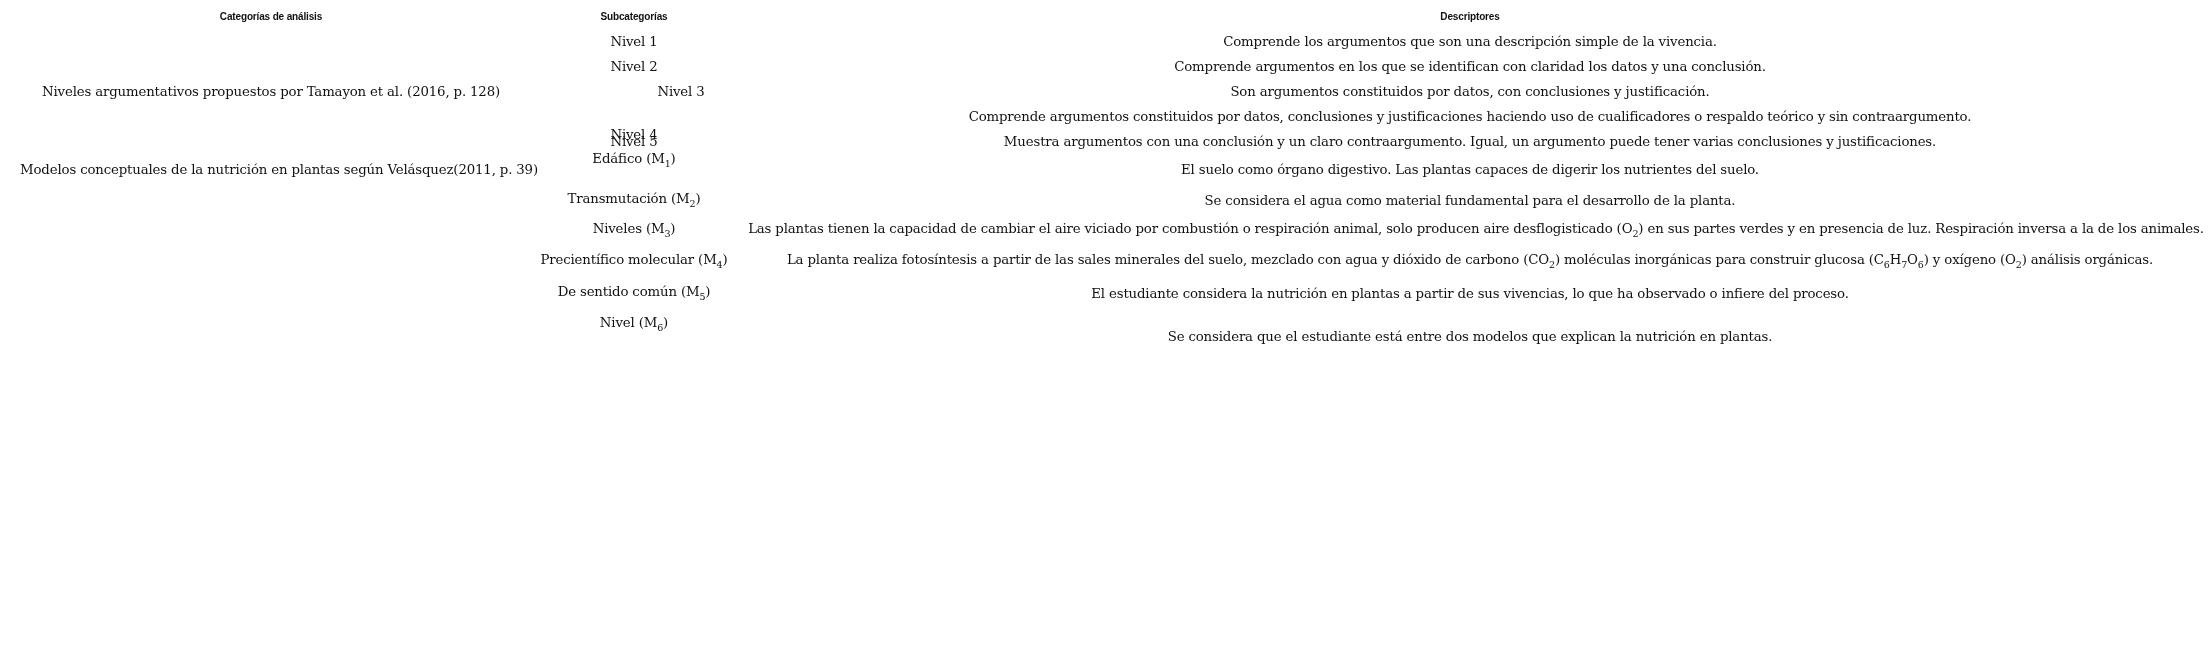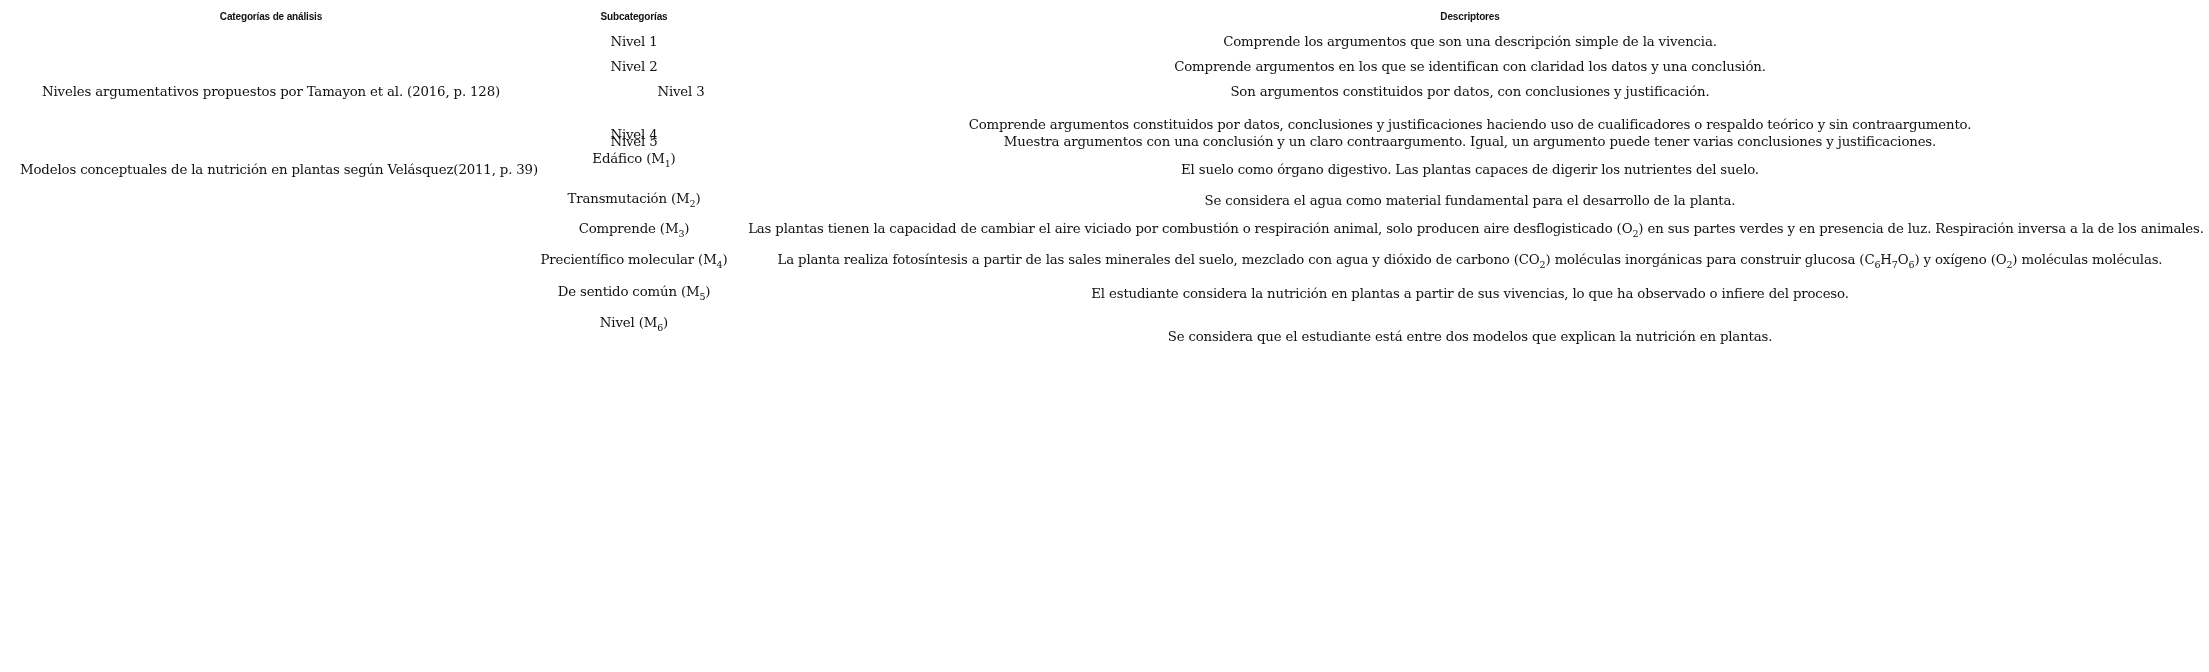--- a/index.html
+++ b/index.html
@@ -33,44 +33,44 @@
 <div class="cell" style="left:634px; top:42px;">Nivel 1</div>
 <div class="cell" style="left:1470px; top:42px;">Comprende los argumentos que son una descripción simple de la vivencia.</div>
 
 <div class="cell" style="left:634px; top:67px;">Nivel 2</div>
 <div class="cell" style="left:1470px; top:67px;">Comprende argumentos en los que se identifican con claridad los datos y una conclusión.</div>
 
 <div class="cell" style="left:634px; top:92px;margin-left:47px;">Nivel 3</div>
 <div class="cell" style="left:1470px; top:92px;">Son argumentos constituidos por datos, con conclusiones y justificación.</div>
 
 <div class="cell" style="left:634px; top:135px;">Nivel 4</div>
-<div class="cell" style="left:1470px; top:117px;margin-top:8px;">Comprende argumentos constituidos por datos, conclusiones y justificaciones haciendo uso de cualificadores o respaldo teórico y sin contraargumento.</div>
+<div class="cell" style="left:1470px; top:117px;">Comprende argumentos constituidos por datos, conclusiones y justificaciones haciendo uso de cualificadores o respaldo teórico y sin contraargumento.</div>
 
 <div class="cell" style="left:634px; top:142px;">Nivel 5</div>
 <div class="cell" style="left:1470px; top:142px;">Muestra argumentos con una conclusión y un claro contraargumento. Igual, un argumento puede tener varias conclusiones y justificaciones.</div>
 
 <div class="cell" style="left:634px; top:159px;">
   <span>Edáfico</span> (<span>M</span><sub>1</sub>)
 </div>
 <div class="cell" style="left:1470px; top:170px;">El suelo como órgano digestivo. Las plantas capaces de digerir los nutrientes del suelo.</div>
 
 <div class="cell" style="left:634px; top:199px;">
   <span>Transmutación</span> (<span>M</span><sub>2</sub>)
 </div>
 <div class="cell" style="left:1470px; top:201px;">Se considera el agua como material fundamental para el desarrollo de la planta.</div>
 
 <div class="cell" style="left:634px; top:229px;">
-  <span>Comprende</span> (<span>M</span><sub>3</sub>)
+  <span>Niveles</span> (<span>M</span><sub>3</sub>)
 </div>
 <div class="cell" style="left:1470px; top:229px;margin-left:6px;"><span>Las plantas tienen la capacidad de cambiar el aire viciado por combustión o respiración animal, solo producen aire desflogisticado (O</span><sub>2</sub><span>) en sus partes verdes y en presencia de luz. Respiración inversa a la de los animales.</span></div>
 
 <div class="cell" style="left:634px; top:260px;">
   <span>Precientífico molecular</span> (<span>M</span><sub>4</sub>)
 </div>
-<div class="cell" style="left:1470px; top:260px;"><span>La planta realiza fotosíntesis a partir de las sales minerales del suelo, mezclado con agua y dióxido de carbono (CO</span><sub>2</sub><span>) moléculas inorgánicas para construir glucosa (C</span><sub>6</sub><span>H</span><sub>7</sub><span>O</span><sub>6</sub><span>) y oxígeno (O</span><sub>2</sub><span>) moléculas moléculas.</span></div>
+<div class="cell" style="left:1470px; top:260px;"><span>La planta realiza fotosíntesis a partir de las sales minerales del suelo, mezclado con agua y dióxido de carbono (CO</span><sub>2</sub><span>) moléculas inorgánicas para construir glucosa (C</span><sub>6</sub><span>H</span><sub>7</sub><span>O</span><sub>6</sub><span>) y oxígeno (O</span><sub>2</sub><span>) análisis orgánicas.</span></div>
 
 <div class="cell" style="left:634px; top:292px;">
   <span>De sentido común</span> (<span>M</span><sub>5</sub>)
 </div>
 <div class="cell" style="left:1470px; top:294px;">El estudiante considera la nutrición en plantas a partir de sus vivencias, lo que ha observado o infiere del proceso.</div>
 
 <div class="cell" style="left:634px; top:323px;">
   <span>Nivel</span> (<span>M</span><sub>6</sub>)
 </div>
 <div class="cell" style="left:1470px; top:325px;margin-top:12px;">Se considera que el estudiante está entre dos modelos que explican la nutrición en plantas.</div>

